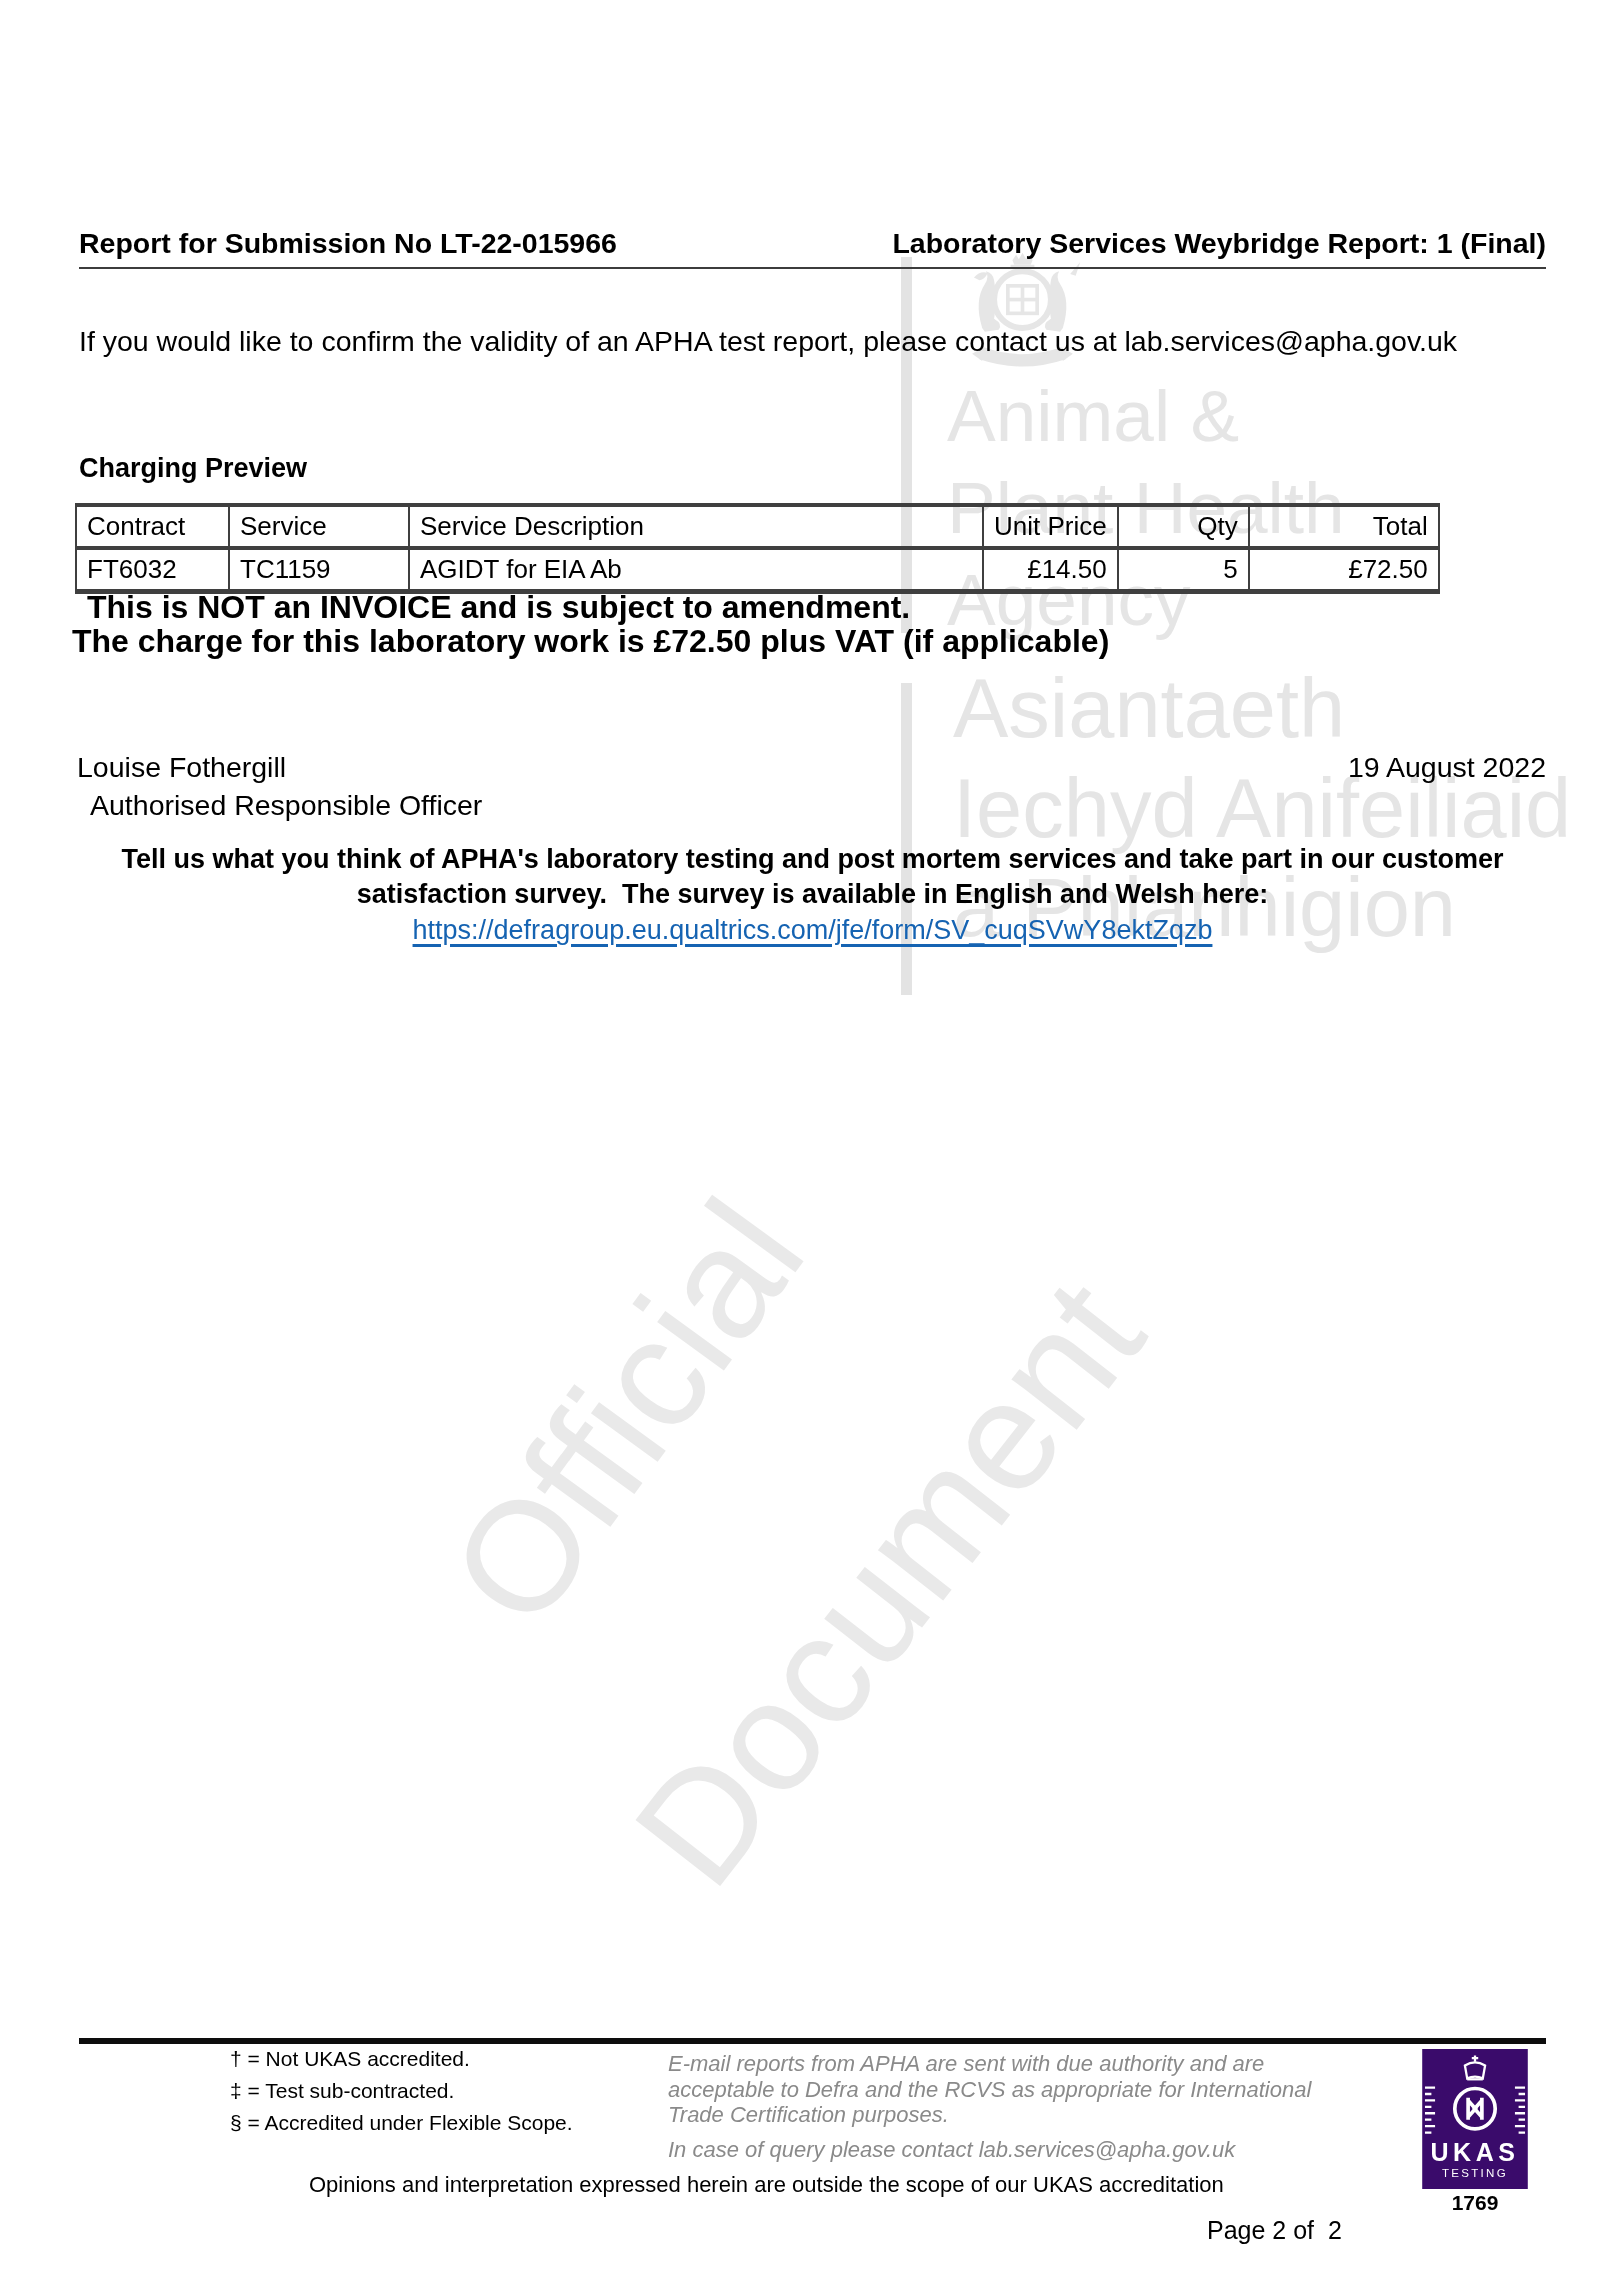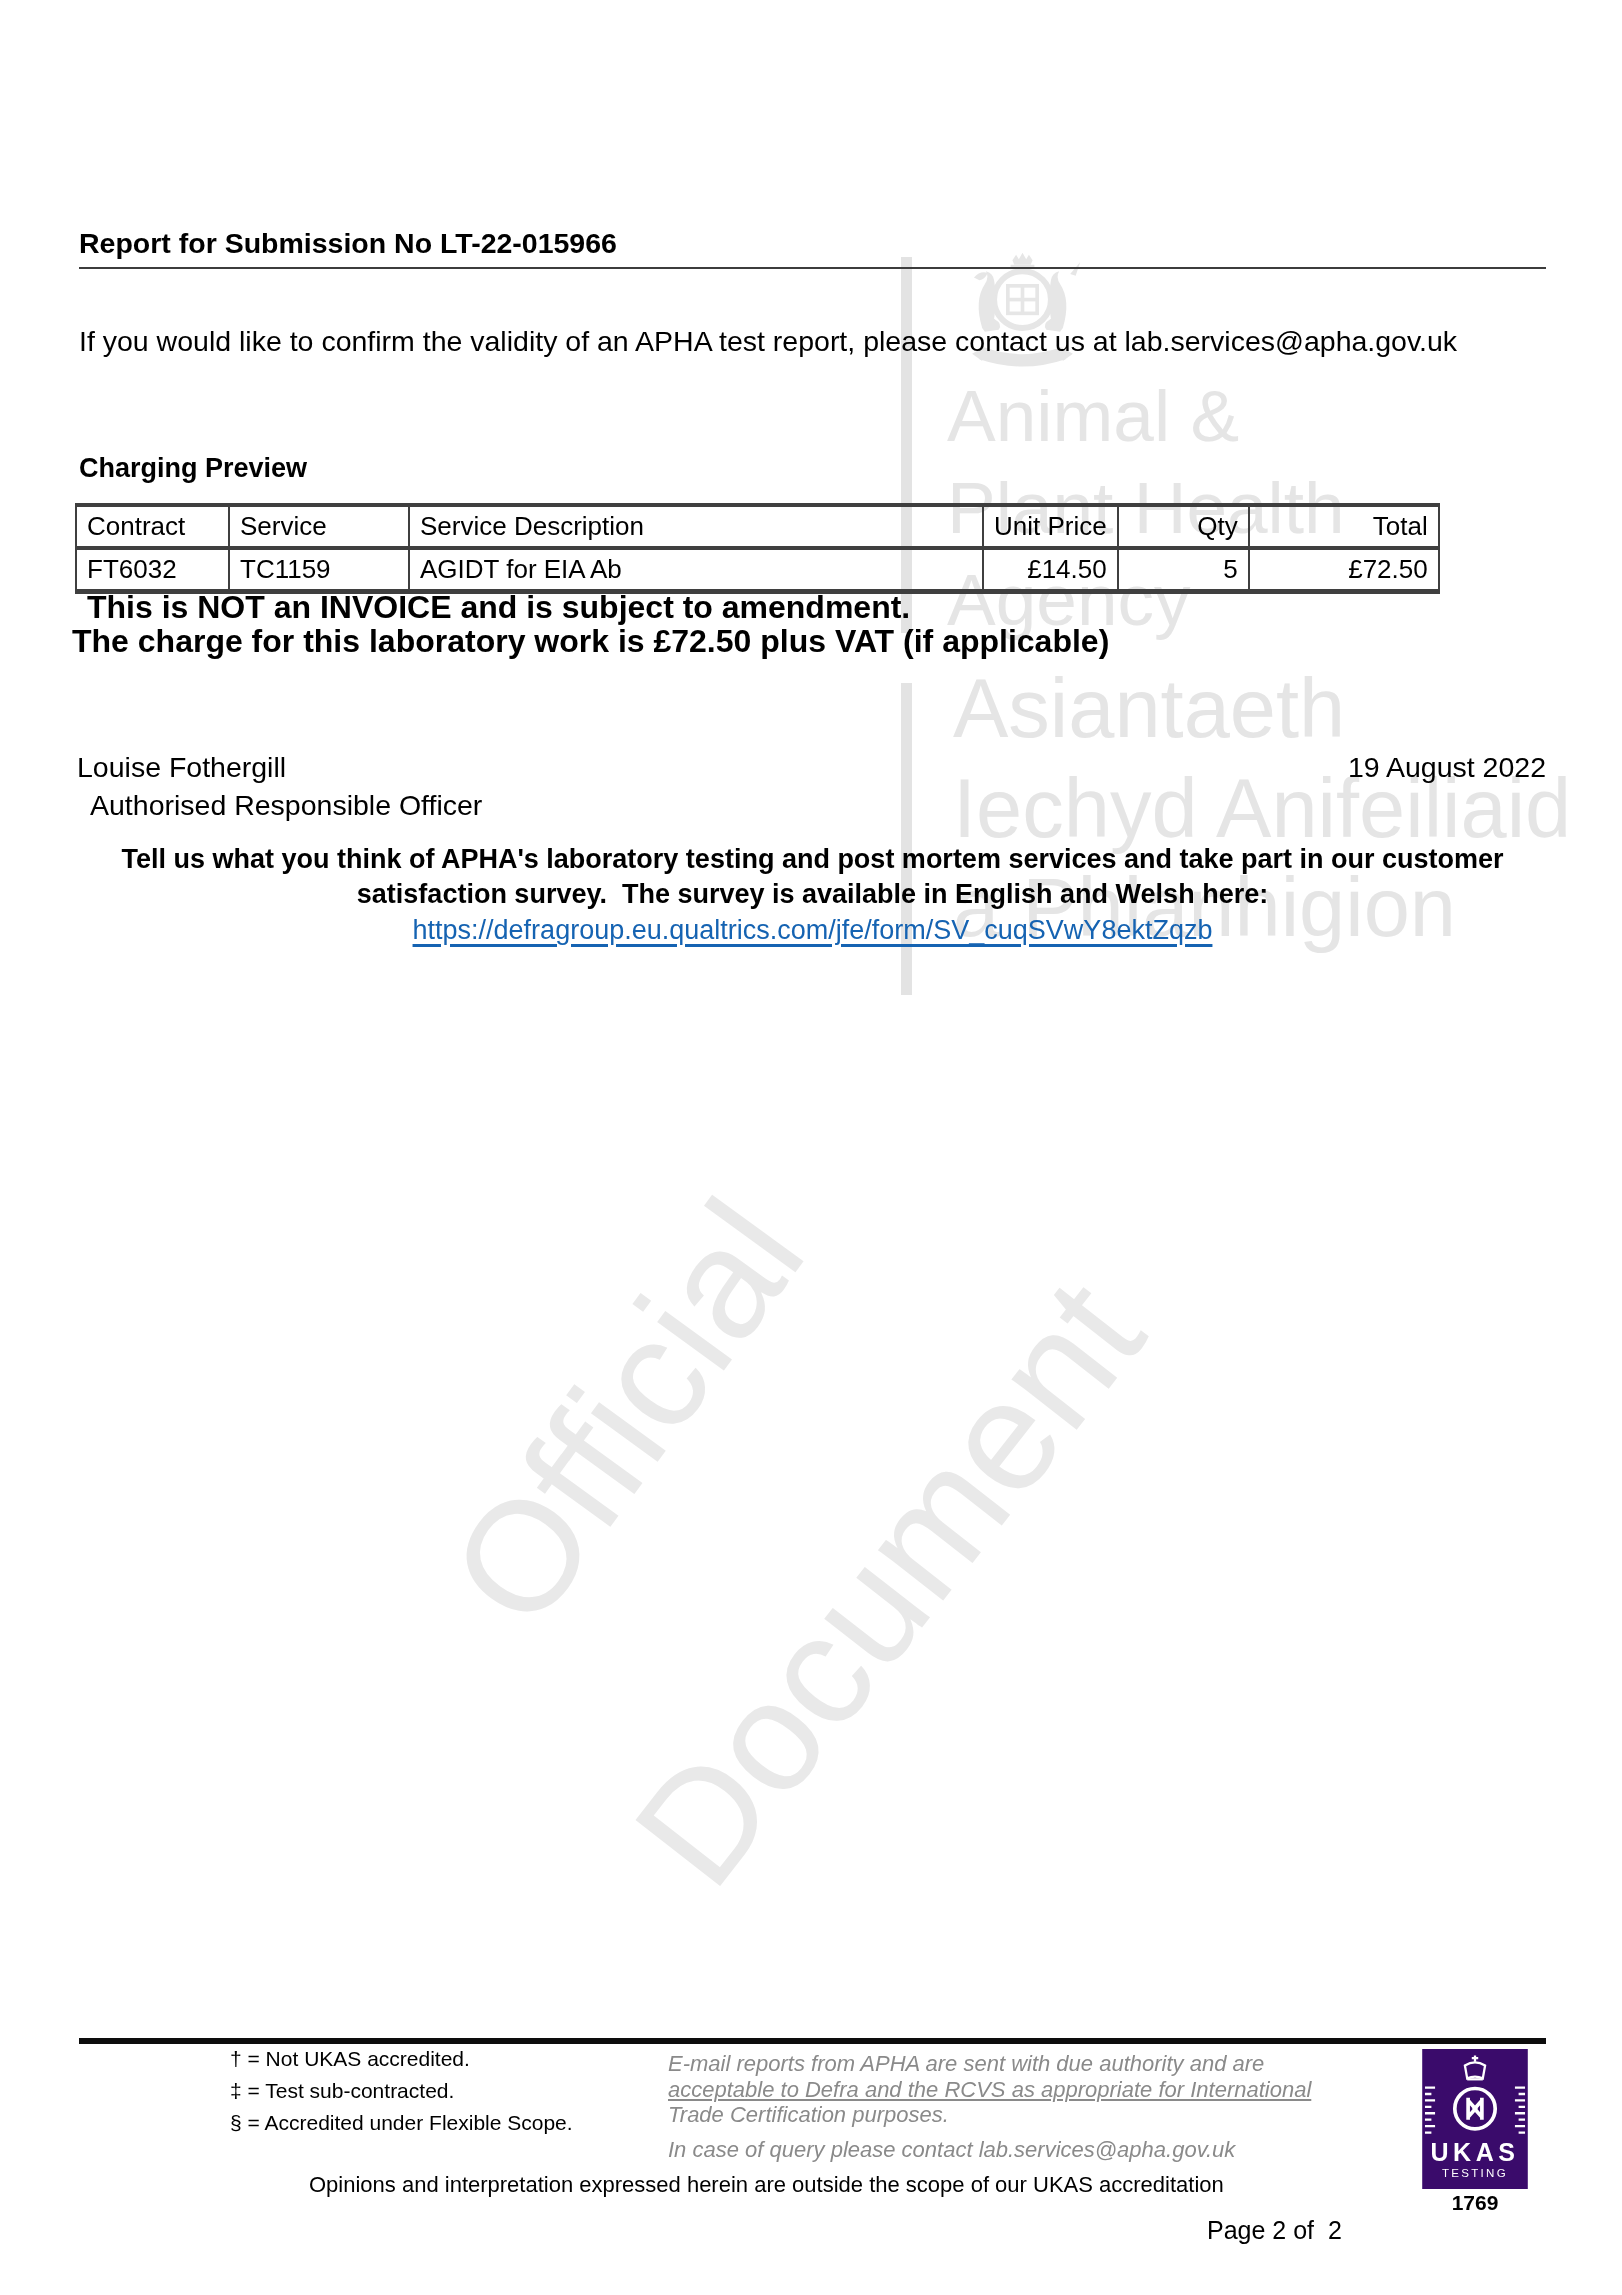--- a/index.html
+++ b/index.html
@@ -86,20 +86,21 @@
   <div class="wm-cy" style="top:767px;">Iechyd Anifeiliaid</div>
   <div class="wm-cy" style="top:866px;">a Phlanhigion</div>
 
   <div class="wm-diag" style="left:627px;top:1413px;">Official</div>
   <div class="wm-diag" style="left:889px;top:1583px;transform:translate(-50%,-50%) rotate(-52deg);">Document</div>
 </div>
 
 <div class="content">
 
   <div class="abs hdr" style="left:79px;top:227px;">Report for Submission No LT-22-015966</div>
+  <div class="abs hdr" style="right:77px;top:227px;">Laboratory Services Weybridge Report: 1 (Final)</div>
   <div class="rule-thin" style="top:267px;"></div>
 
   <div class="abs body-text" style="left:79px;top:325px;">If you would like to confirm the validity of an APHA test report, please contact us at lab.services@apha.gov.uk</div>
 
   <div class="abs section-head" style="left:79px;top:453px;">Charging Preview</div>
 
   <table class="charges">
     <colgroup>
       <col style="width:153px">
         <col style="width:180px">
@@ -145,21 +146,21 @@
     <a class="survey-link" href="#" style="color:#1563b2;">https://defragroup.eu.qualtrics.com/jfe/form/SV_cuqSVwY8ektZqzb</a>
   </div>
 
   <div class="rule-thick"></div>
 
   <div class="abs legend-line" style="left:230px;top:2047px;">† = Not UKAS accredited.</div>
   <div class="abs legend-line" style="left:230px;top:2079px;">‡ = Test sub-contracted.</div>
   <div class="abs legend-line" style="left:230px;top:2111px;">§ = Accredited under Flexible Scope.</div>
 
   <div class="abs gray-italic" style="left:668px;top:2051px;">E-mail reports from APHA are sent with due authority and are</div>
-  <div class="abs gray-italic" style="left:668px;top:2077px;text-decoration:underline;">acceptable to Defra and the RCVS as appropriate for International</div>
+  <div class="abs gray-italic" style="left:668px;top:2077px;">acceptable to Defra and the RCVS as appropriate for International</div>
   <div class="abs gray-italic" style="left:668px;top:2102px;">Trade Certification purposes.</div>
   <div class="abs gray-italic" style="left:668px;top:2137px;">In case of query please contact lab.services@apha.gov.uk</div>
 
   <div class="abs opinions" style="left:309px;top:2172px;">Opinions and interpretation expressed herein are outside the scope of our UKAS accreditation</div>
 
   <div class="ukas-box">
     <svg class="ukas-rect" width="106" height="140" viewBox="0 0 230 305">
       <rect x="0" y="0" width="230" height="305" fill="#3a0b6b"></rect>
       <g stroke="#fff" fill="none">
 

